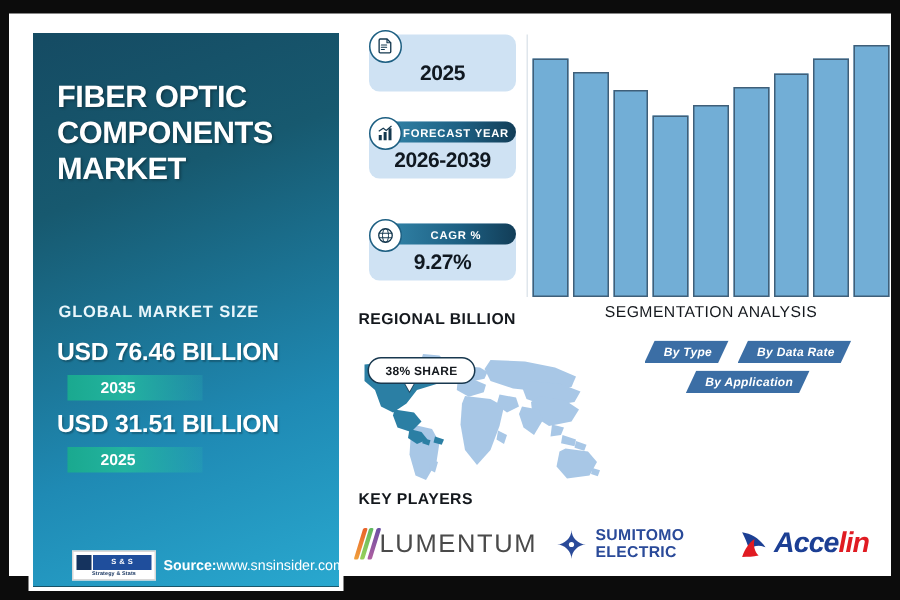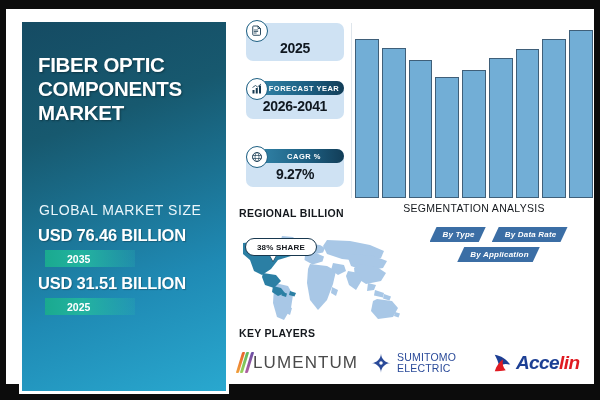--- a/index.html
+++ b/index.html
@@ -24,21 +24,21 @@
     overflow:hidden;
   }
   .title{
     position:absolute;left:16px;top:31px;width:180px;
     color:#ffffff;font-weight:bold;font-size:20.5px;line-height:1.18;
     letter-spacing:-.3px;
     text-shadow:1px 1px 2px rgba(0,0,0,.35);
   }
   .gms-label{
     position:absolute;left:17px;top:180px;
-    color:#eaf6fb;font-size:14px;font-weight:normal;letter-spacing:.55px;
+    color:#eaf6fb;font-size:11px;font-weight:bold;letter-spacing:.55px;
   }
   .big-figure{
     position:absolute;left:16px;color:#ffffff;font-weight:bold;font-size:16.5px;
     letter-spacing:-.2px;text-shadow:1px 1px 1px rgba(0,0,0,.25);
   }
   .fig-a{top:204px;}
   .fig-b{top:252px;}
   .yr-badge{
     position:absolute;left:23px;width:90px;height:17px;
     background:linear-gradient(90deg,#1aa98f 0%,#23b3a0 42%,rgba(42,175,176,.25) 100%);
@@ -148,21 +148,21 @@
   .lum-slash i{position:absolute;top:0;width:2.6px;height:21px;
     transform:skewX(-17deg);border-radius:1px;display:block;}
   .lum-slash i:nth-child(1){left:1px;background:linear-gradient(180deg,#e8622a,#f0a03c);}
   .lum-slash i:nth-child(2){left:5.4px;background:linear-gradient(180deg,#5fb85f,#9ad05a);}
   .lum-slash i:nth-child(3){left:9.8px;background:linear-gradient(180deg,#6a4fa3,#b05fa0);}
   .lum-word{font-size:17px;color:#4a4a4a;letter-spacing:1.1px;font-weight:400;}
 
   .logo-sumi{display:flex;align-items:center;gap:5px;width:122px;}
   .sumi-mark{position:relative;width:22px;height:22px;}
   .sumi-mark svg{display:block;}
-  .sumi-word{font-size:10.5px;font-weight:normal;color:#2a4a99;line-height:11.5px;letter-spacing:.2px;}
+  .sumi-word{font-size:10.5px;font-weight:bold;color:#2a4a99;line-height:11.5px;letter-spacing:.2px;}
 
   .logo-acc{display:flex;align-items:center;gap:2px;}
   .acc-mark{width:22px;height:22px;}
   .acc-mark svg{display:block;}
   .acc-word{font-size:19px;font-weight:bold;font-style:italic;letter-spacing:-.6px;}
   .acc-blue{color:#1c3f94;}
   .acc-red{color:#e01b22;}
 </style>
 </head>
 <body>
@@ -174,38 +174,48 @@
       <div class="title">FIBER OPTIC COMPONENTS MARKET</div>
 
       <div class="gms-label">GLOBAL MARKET SIZE</div>
 
       <div class="big-figure fig-a">USD 76.46 BILLION</div>
       <div class="yr-badge yr-a">2035</div>
 
       <div class="big-figure fig-b">USD 31.51 BILLION</div>
       <div class="yr-badge yr-b">2025</div>
 
+      <div class="source-row">
+        <div class="sns-logo">
+          <div class="sns-top">
+            <div class="sns-tower"></div>
+            <div class="sns-ss">S &amp; S</div>
+          </div>
+          <div class="sns-bot">Strategy &amp; Stats</div>
+        </div>
+        <div class="src-text"><b>Source:</b><span>www.snsinsider.com</span></div>
+      </div>
     </div>
 
     <div class="stat-card card-base">
       <div class="stat-body">
         <div class="stat-value">2025</div>
       </div>
       <div class="stat-icon">
         <svg width="12" height="12" viewBox="0 0 24 24">
             <path d="M5 2h9l5 5v12a1.5 1.5 0 0 1-1.5 1.5H5A1.5 1.5 0 0 1 3.5 19V3.5A1.5 1.5 0 0 1 5 2z" fill="none" stroke="#14384f" stroke-width="1.8"></path>
             <path d="M14 2v5h5" fill="none" stroke="#14384f" stroke-width="1.6"></path>
             <path d="M6.5 10h7M6.5 13h7M6.5 16h4" stroke="#14384f" stroke-width="1.5" stroke-linecap="round"></path>
           </svg>
       </div>
     </div>
 
     <div class="stat-card card-fore">
       <div class="stat-body">
-        <div class="stat-value">2026-2041</div>
+        <div class="stat-value">2026-2039</div>
       </div>
       <div class="stat-ribbon">FORECAST YEAR</div>
       <div class="stat-icon">
         <svg width="12" height="12" viewBox="0 0 24 24">
             <rect x="3" y="14" width="4" height="7" fill="#14384f"></rect>
             <rect x="9.5" y="10" width="4" height="11" fill="#14384f"></rect>
             <rect x="16" y="5" width="4" height="16" fill="#14384f"></rect>
             <path d="M3 9l6-4 4 3 7-6" fill="none" stroke="#14384f" stroke-width="1.6"></path>
           </svg>
       </div>

